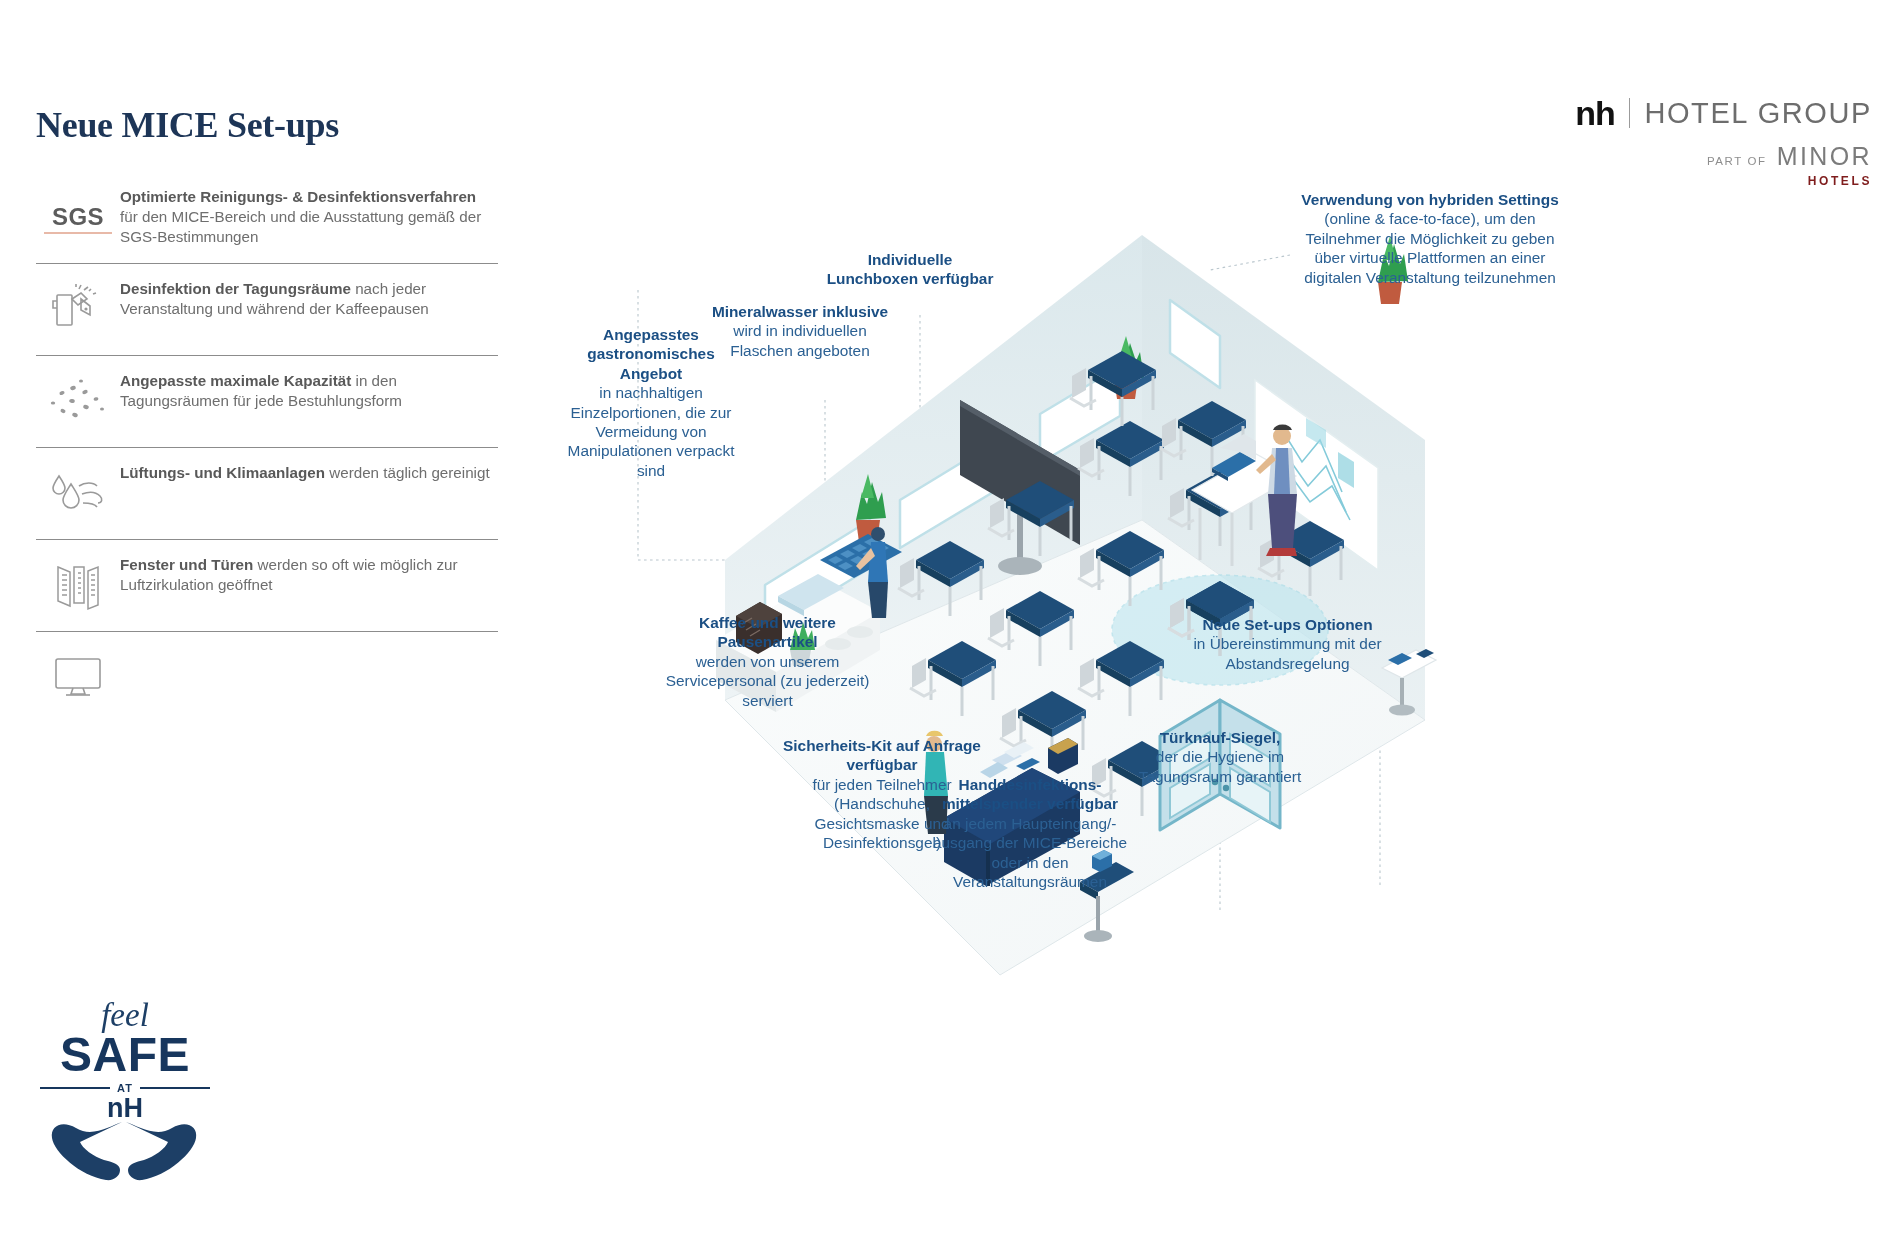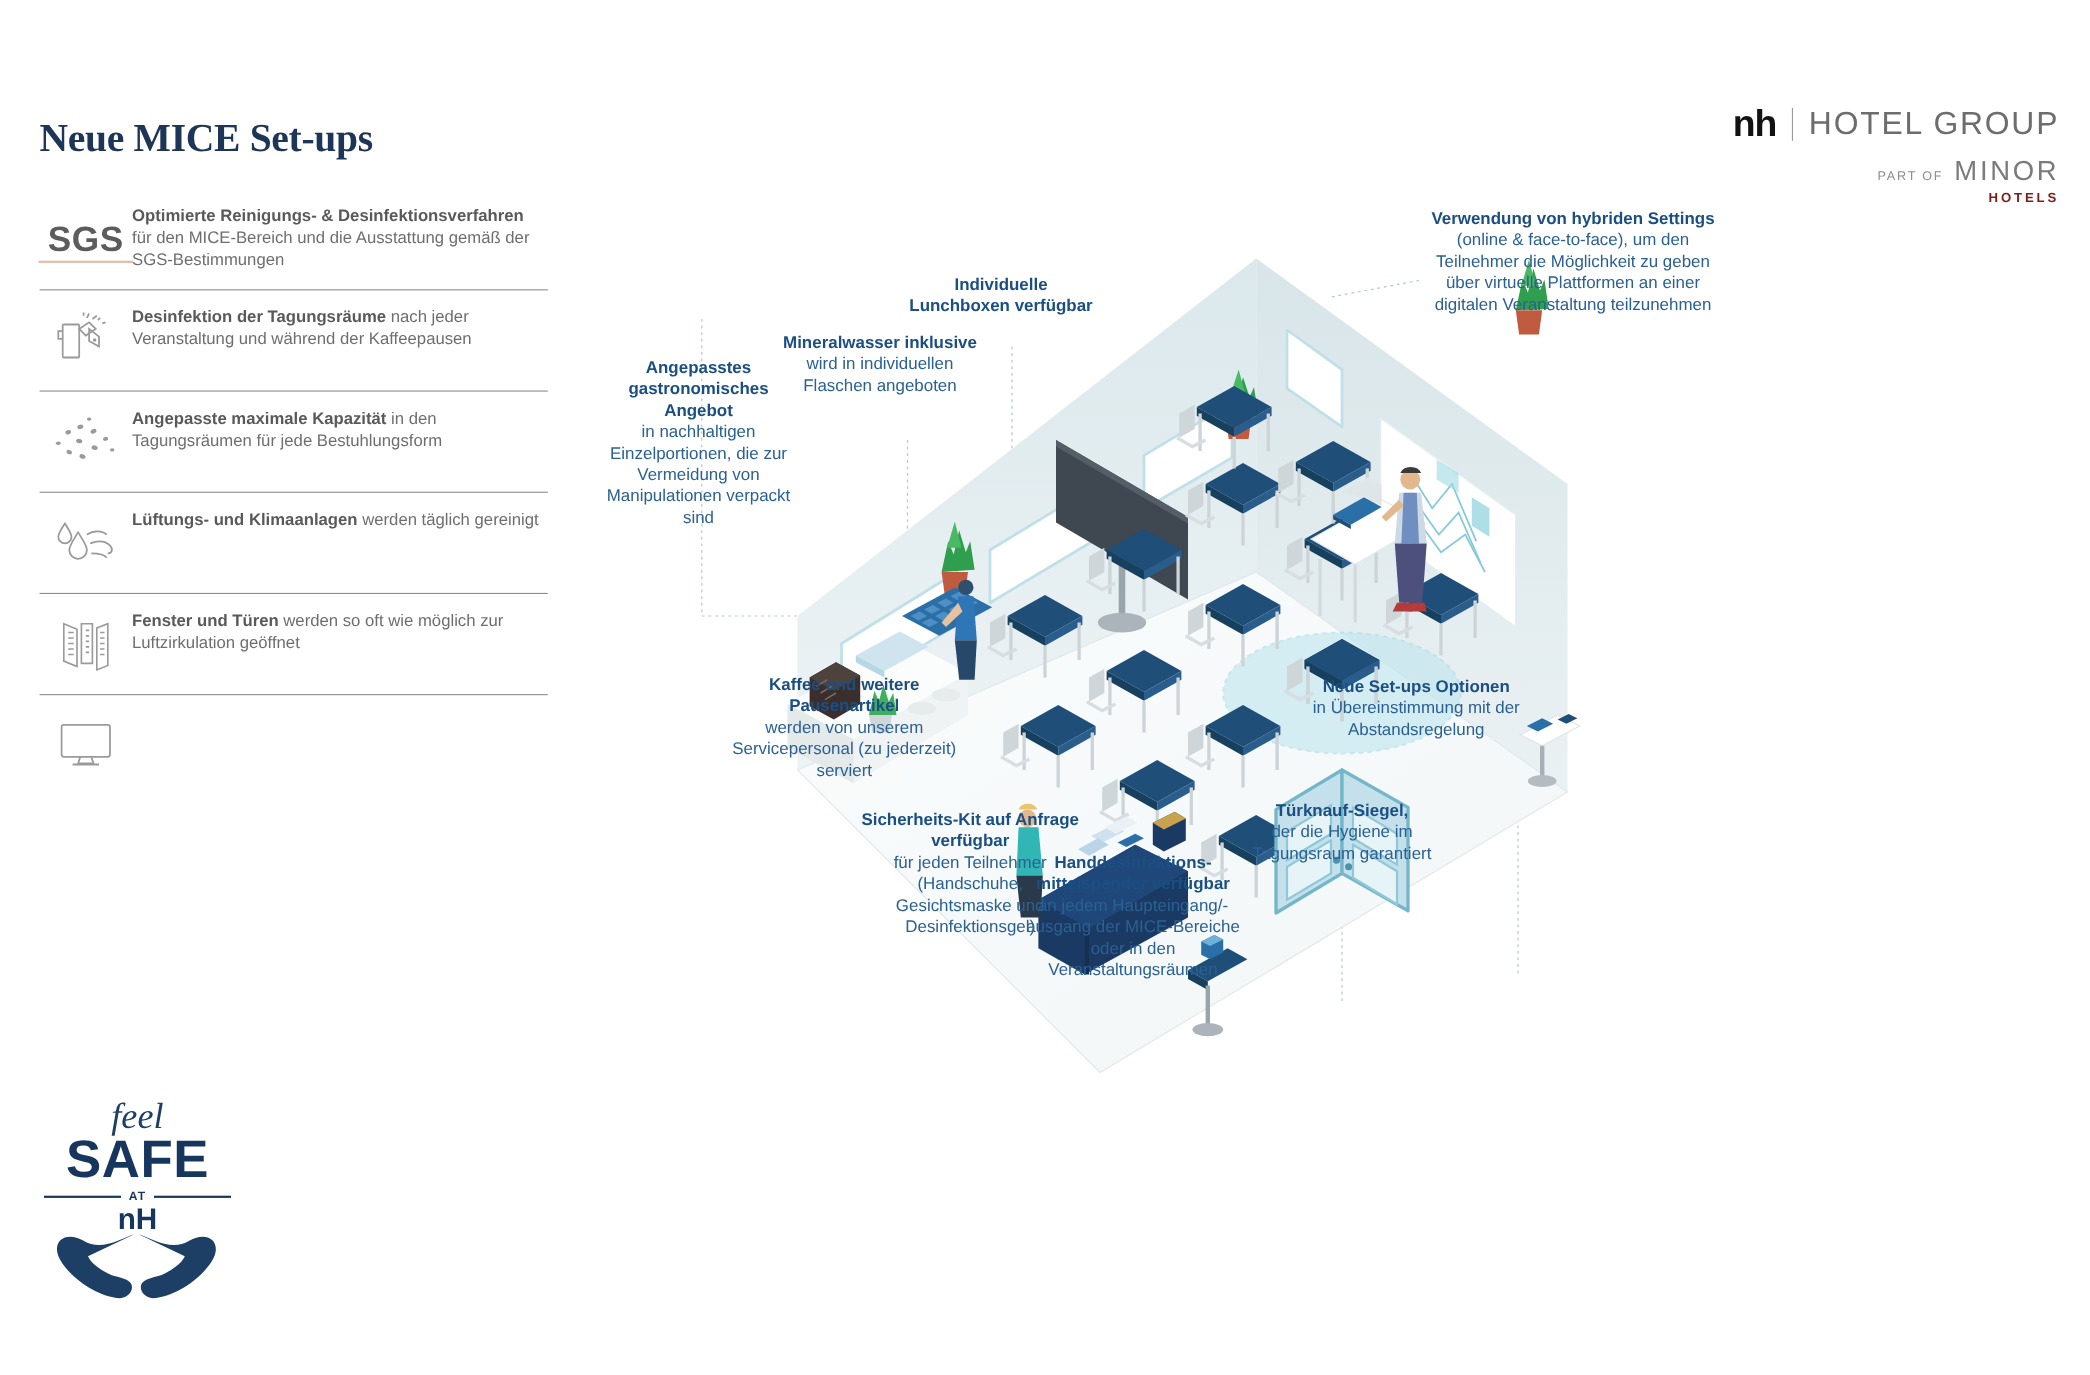--- a/index.html
+++ b/index.html
@@ -34,21 +34,21 @@
     display:flex; align-items:center; justify-content:center;
     color:#9a9a9a;
   }
   .feat-text {
     font-size:15.2px; line-height:1.33;
     color:#6e6e6e; padding-top:2px; padding-right:6px;
   }
   .feat-text b { color:#595959; font-weight:700; }
   .sgs-logo {
     font-family:"Liberation Sans", sans-serif;
-    font-weight:700; font-size:32px; color:#5c5c5c;
+    font-weight:700; font-size:24px; color:#5c5c5c;
     letter-spacing:0.5px; position:relative;
   }
   .sgs-logo::after {
     content:""; position:absolute; left:-8px; right:-8px; bottom:-3px;
     height:2px; background:#e8b9a8;
   }
 
   
   .safe-badge { position:absolute; left:40px; top:1000px; width:170px; text-align:center; }
   .safe-feel {
@@ -577,21 +577,21 @@
         <path d="M868 660 L882 653 L892 658 L878 665 Z" fill="#2b6fa8"></path>
         <path d="M896 654 L906 649 L914 653 L904 658 Z" fill="#1f4e79"></path>
       </g>
 
       <g>
         <path d="M468 700 L492 688 L506 695 L482 707 Z" fill="#cfd8dc" opacity="0.0"></path>
       </g>
 
     </svg>
 
-    <div class="callout" style="left:20px; top:325px; width:190px;">
+    <div class="callout" style="left:36px; top:325px; width:190px;">
       <b>Angepasstes gastronomisches Angebot</b>
       <span class="body">in nachhaltigen Einzelportionen, die zur Vermeidung von Manipulationen verpackt sind</span>
     </div>
 
     <div class="callout" style="left:180px; top:302px; width:200px;">
       <b>Mineralwasser inklusive</b>
       <span class="body">wird in individuellen Flaschen angeboten</span>
     </div>
 
     <div class="callout" style="left:300px; top:250px; width:180px;">

